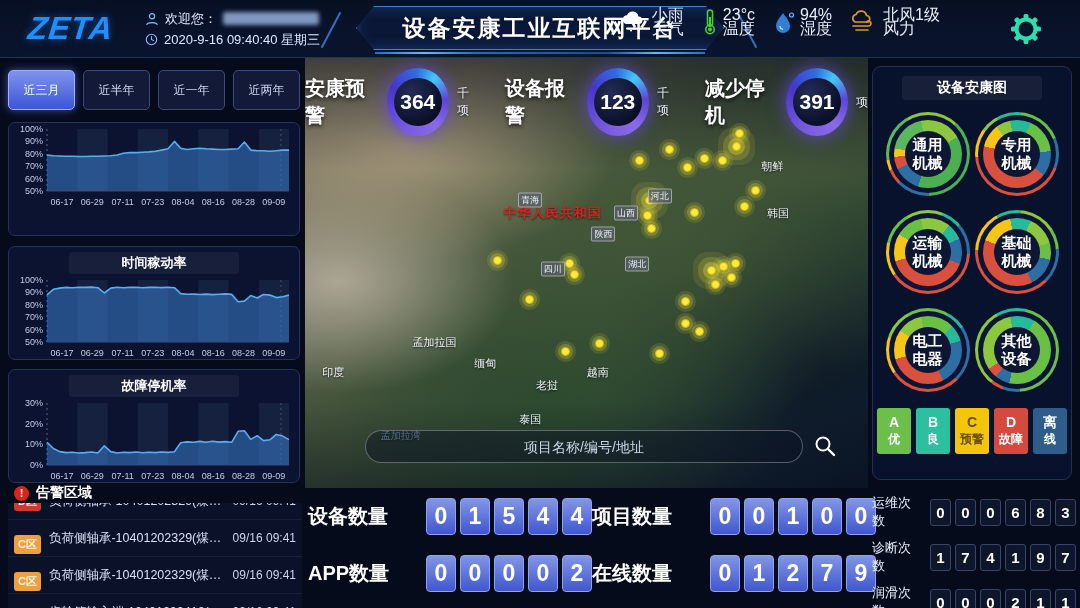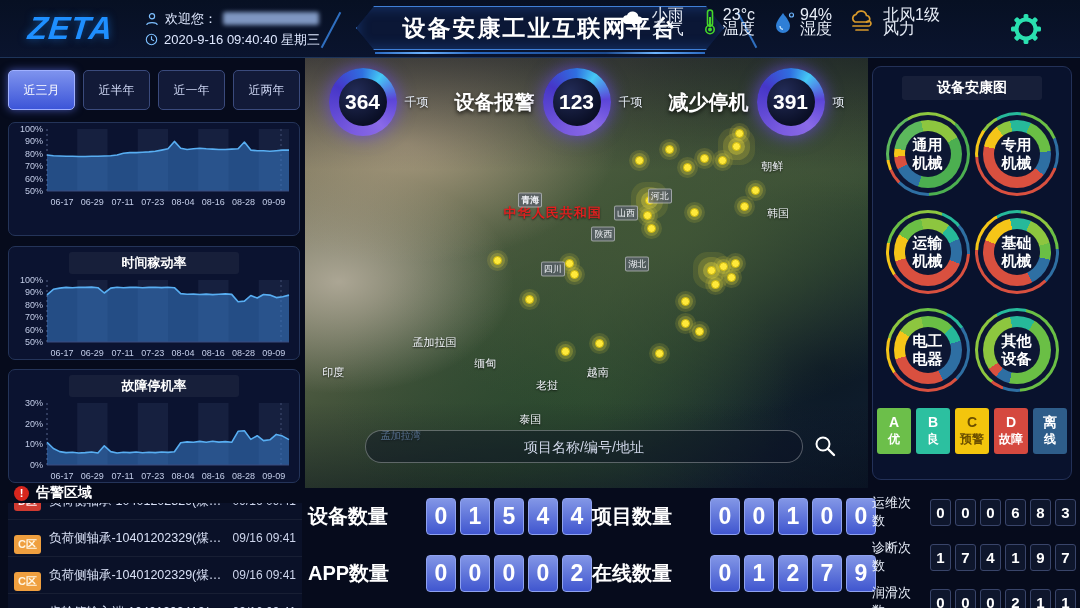--- a/index.html
+++ b/index.html
@@ -397,25 +397,26 @@
         <div class="map-lbl lbl-country" style="left: 32%; top: 71%;">缅甸</div>
         <div class="map-lbl lbl-country" style="left: 43%; top: 76%;">老挝</div>
         <div class="map-lbl lbl-country" style="left: 40%; top: 84%;">泰国</div>
         <div class="map-lbl lbl-country" style="left: 52%; top: 73%;">越南</div>
         <div class="map-lbl lbl-sea" style="left: 17%; top: 88%;">孟加拉湾</div>
         <div class="map-lbl lbl-province" style="left: 44%; top: 49%;">四川</div>
         <div class="map-lbl lbl-province" style="left: 53%; top: 41%;">陕西</div>
         <div class="map-lbl lbl-province" style="left: 57%; top: 36%;">山西</div>
         <div class="map-lbl lbl-province" style="left: 63%; top: 32%;">河北</div>
         <div class="map-lbl lbl-province" style="left: 59%; top: 48%;">湖北</div>
-        <div class="map-lbl lbl-province" style="left: 40%; top: 33%; font-weight: bold;">青海</div>
+        <div class="map-lbl lbl-province" style="left: 40%; top: 33%;">青海</div>
       </div>
 
     <div class="stat-row">
       <div class="stat-group">
+        <span class="stat-label">安康预警</span>
         <div class="stat-ring">
             <div class="stat-inner">364</div>
           </div>
         <span class="stat-unit">千项</span>
       </div>
       <div class="stat-group">
         <span class="stat-label">设备报警</span>
         <div class="stat-ring">
             <div class="stat-inner">123</div>
           </div>

